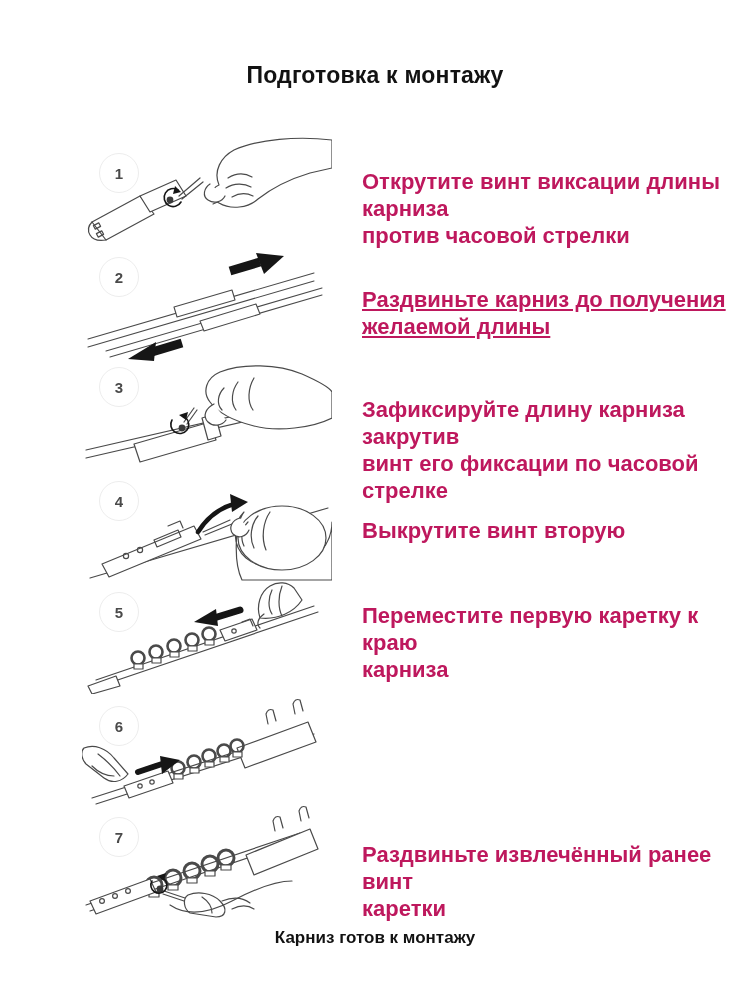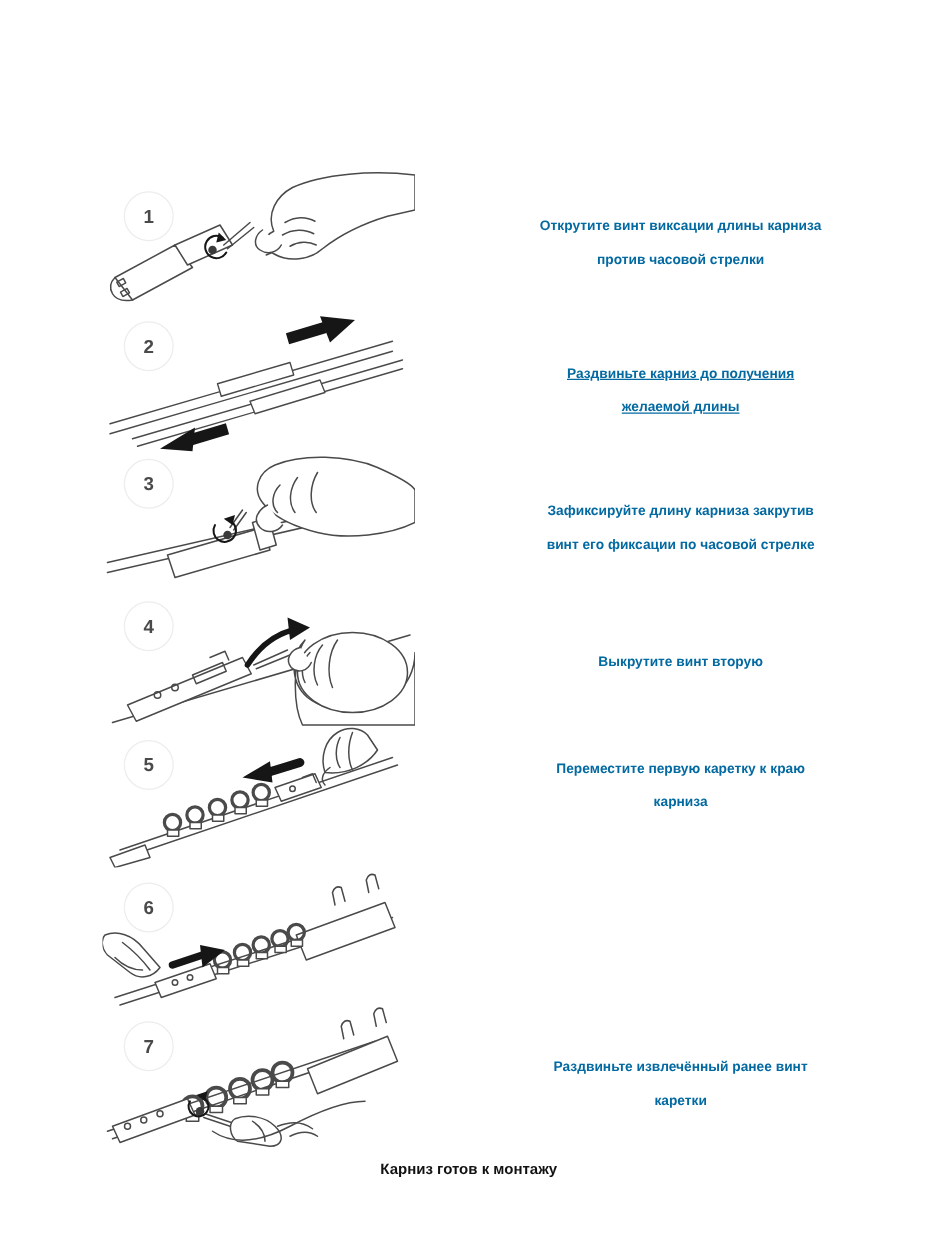--- a/index.html
+++ b/index.html
@@ -7,39 +7,40 @@
   .page {
     position:relative; width:750px; height:1000px; background:#ffffff;
     font-family:"Liberation Sans", sans-serif; color:#1f1f1f; overflow:hidden;
   }
   .title {
     position:absolute; top:62px; left:0; width:750px; text-align:center;
     font-size:23px; font-weight:700; color:#121212; letter-spacing:.2px;
   }
   .footer {
     position:absolute; top:928px; left:0; width:750px; text-align:center;
-    font-size:12px; font-weight:700; color:#121212;
+    font-size:17px; font-weight:700; color:#121212;
   }
   .step-circle {
     position:absolute; width:40px; height:40px; border-radius:50%;
     border:1px solid #ededed; color:#4a4a4a; font-size:15px; font-weight:600;
     display:flex; align-items:center; justify-content:center; background:#fff;
   }
   .step-text {
-    position:absolute; left:362px; width:365px; font-size:11px; font-weight:600;
-    line-height:27px; color:#0369a1; white-space:pre-line;text-align:center;
+    position:absolute; left:362px; width:365px; font-size:22px; font-weight:600;
+    line-height:27px; color:#be185d; white-space:pre-line;
   }
   .illus { position:absolute; left:82px; }
   svg { display:block; }
 </style>
 </head>
 <body>
 
 <div class="page">
 
+  <div class="title">Подготовка к монтажу</div>
 
   <div class="step-circle" style="top:153px;left:99px;">
     <span>1</span>
   </div>
   <svg class="illus" style="top:136px;" width="250" height="114" viewBox="0 0 250 114">
     <g stroke="#4a4a4a" stroke-width="1.2" fill="none" stroke-linecap="round" stroke-linejoin="round">
       <line x1="250" y1="8" x2="128" y2="60"></line>
       <line x1="250" y1="16" x2="131" y2="68"></line>
       <path d="M10,86 L58,60 L72,78 L24,104 Z" fill="#fff"></path>
       <path d="M10,86 Q4,92 8,99 Q12,106 24,104"></path>

